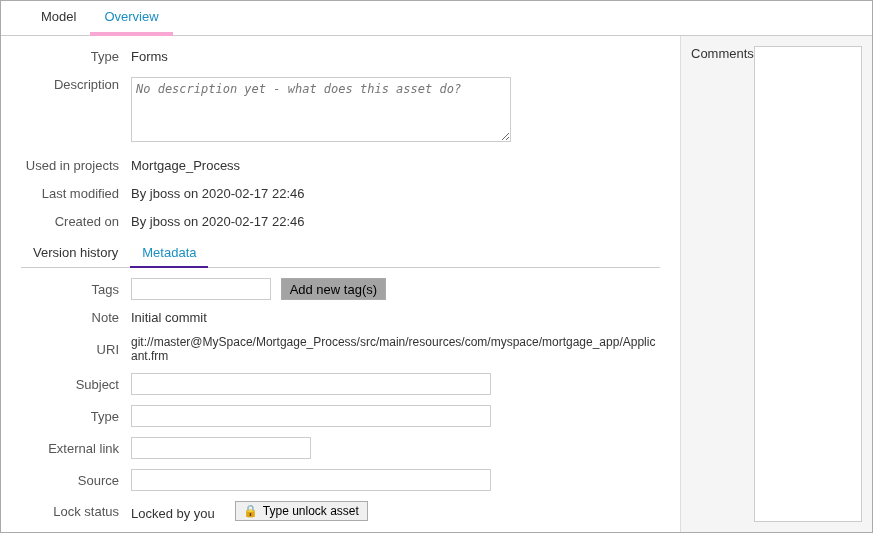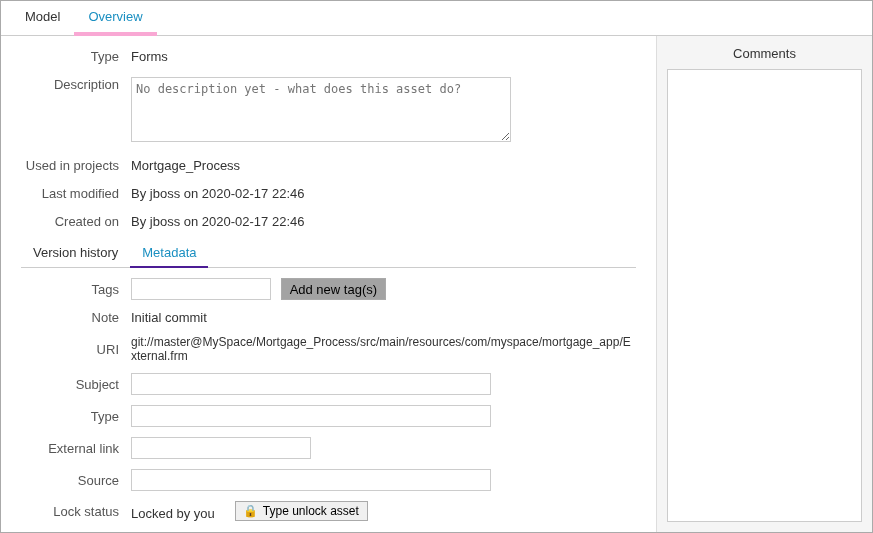--- a/index.html
+++ b/index.html
@@ -14,21 +14,21 @@
       height: 533px;
       border: 1px solid #aaa;
       display: flex;
       flex-direction: column;
       overflow: hidden;
     }
     
     .top-tabs {
       display: flex;
       border-bottom: 1px solid #ccc;
-      padding: 0 10px;
+      padding: 0 26px;
       background: #fff;
     }
     .top-tab {
       padding: 8px 14px;
       cursor: pointer;
       font-size: 13px;
       color: #333;
       border-bottom: 2px solid transparent;
       margin-bottom: -1px;
     }
@@ -43,26 +43,26 @@
       overflow: hidden;
     }
     
     .left-panel {
       flex: 1;
       padding: 10px 20px;
       overflow-y: auto;
     }
     
     .right-panel {
-      width: 216px;
+      width: 192px;
       background: #f5f5f5;
       border-left: 1px solid #ddd;
       padding: 10px;
       display: flex;
-      flex-direction: column;
+      flex-direction: row;
     }
     .right-panel-title {
       text-align: center;
       font-size: 13px;
       font-weight: normal;
       margin-bottom: 8px;
       color: #333;
     }
     .comments-textarea {
       flex: 1;
@@ -96,20 +96,21 @@
       padding-top: 3px;
     }
     .description-textarea {
       width: 380px;
       height: 65px;
       border: 1px solid #ccc;
       resize: vertical;
       font-size: 12px;
       color: #aaa;
       padding: 4px;
+      font-style: italic;
     }
     
     .sub-tabs {
       display: flex;
       border-bottom: 1px solid #ccc;
       margin-bottom: 10px;
       margin-top: 8px;
     }
     .sub-tab {
       padding: 6px 12px;
@@ -245,21 +246,21 @@
         </div>
       </div>
 
       <div class="meta-row">
         <div class="meta-label">Note</div>
         <div class="meta-value">Initial commit</div>
       </div>
 
       <div class="meta-row">
         <div class="meta-label">URI</div>
-        <div class="meta-value uri-text">git://master@MySpace/Mortgage_Process/src/main/resources/com/myspace/mortgage_app/External.frm</div>
+        <div class="meta-value uri-text">git://master@MySpace/Mortgage_Process/src/main/resources/com/myspace/mortgage_app/Applicant.frm</div>
       </div>
 
       <div class="meta-row">
         <div class="meta-label">Subject</div>
         <div class="meta-value">
           <input type="text" class="meta-input" value="" style="">
         </div>
       </div>
 
       <div class="meta-row">

